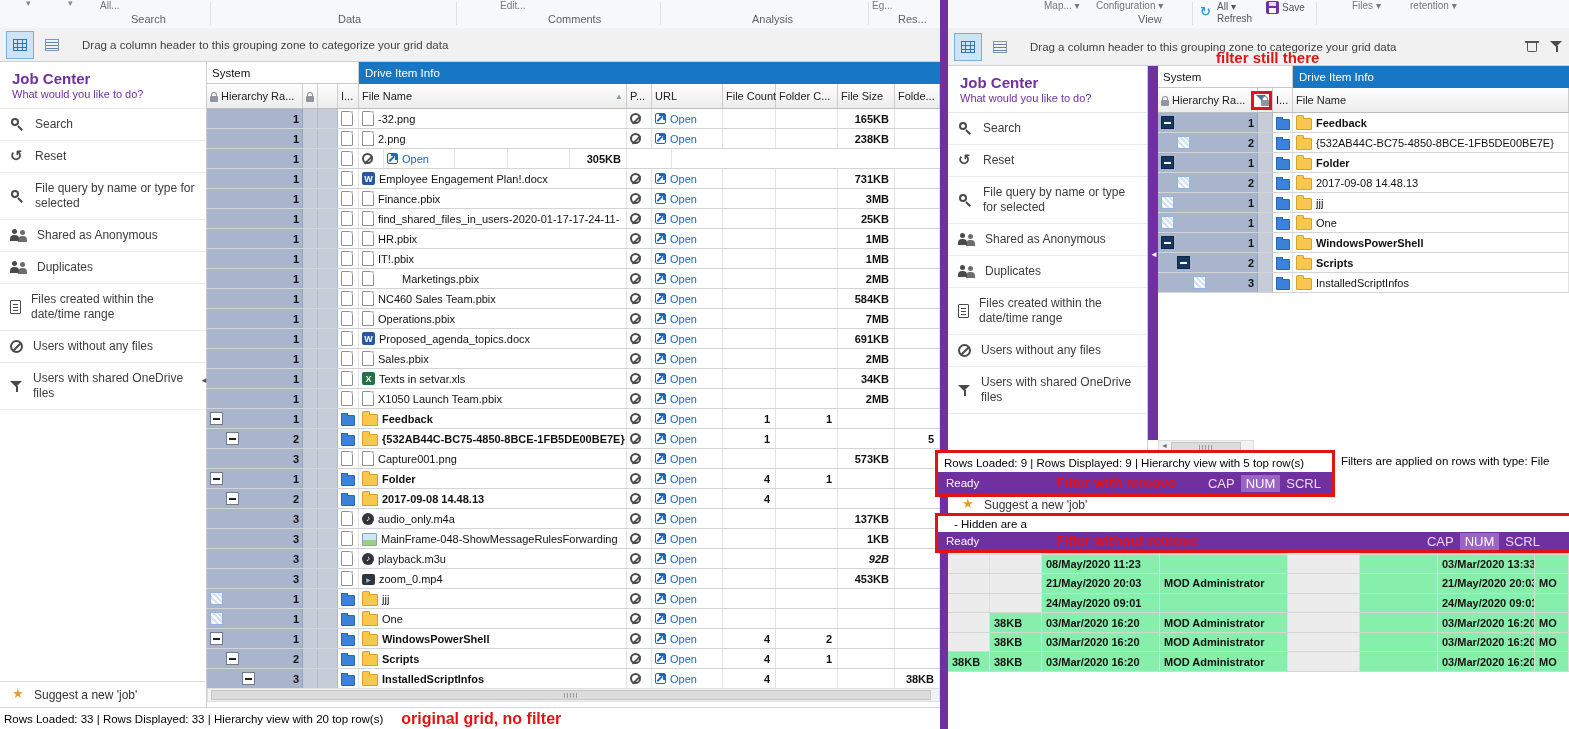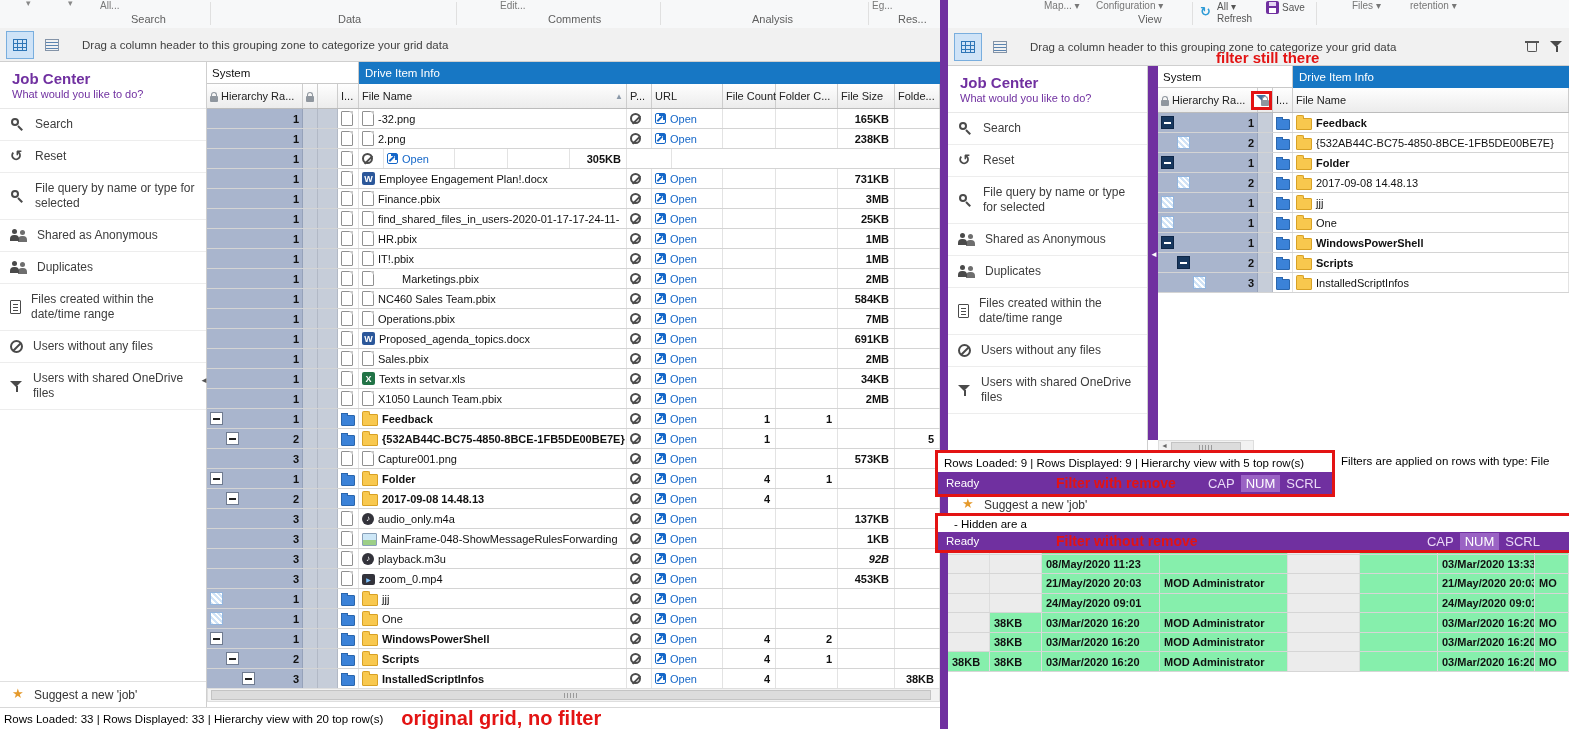--- a/index.html
+++ b/index.html
@@ -33,21 +33,21 @@
   #sidebarR{left:948px;top:66px;width:200px;height:430px}
   .sb-title{color:#7030a0;font-weight:bold;font-size:15px;padding:8px 12px 1px}
   .sb-sub{color:#7030a0;font-size:11px;padding:0 12px 8px;border-bottom:1px solid #e8e8e8}
   .sb-item{display:flex;align-items:center;gap:10px;padding:8px 10px;border-bottom:1px solid #ededed;font-size:12px;color:#3d3d3d;line-height:1.25}
   .suggest{position:absolute;background:#fff;display:flex;align-items:center;gap:8px;font-size:12px;color:#333;border-top:1px solid #e0e0e0;padding-left:12px;box-sizing:border-box}
   #suggestL{left:0;top:681px;width:206px;height:26px}
   #suggestR{left:948px;top:496px;width:200px;height:17px;border-top:none;padding-left:14px}
 
   
   .statusL{position:absolute;left:0;top:707px;width:940px;height:22px;border-top:1px solid #d8d8d8;display:flex;align-items:center;font-size:11.5px;color:#000;padding-left:4px;box-sizing:border-box;background:#fff}
-  .ann{color:#e31313;font-weight:bold;font-size:20px;white-space:nowrap}
+  .ann{color:#e31313;font-weight:bold;font-size:16px;white-space:nowrap}
   .annL{margin-left:18px}
   .pdiv{position:absolute;left:940px;top:0;width:8px;height:729px;background:#7030a0}
   .split-arrow{position:absolute;font-size:8px;color:#555;z-index:3}
   #splitArrL{left:200px;top:376px}
   .splitR{position:absolute;left:1148px;top:66px;width:10px;height:374px;background:#7030a0}
   #splitArrR{left:1150px;top:250px;color:#fff}
 
   
   .grid{position:absolute;background:#fff}
   #gridL{left:207px;top:62px;width:733px;height:626px}

